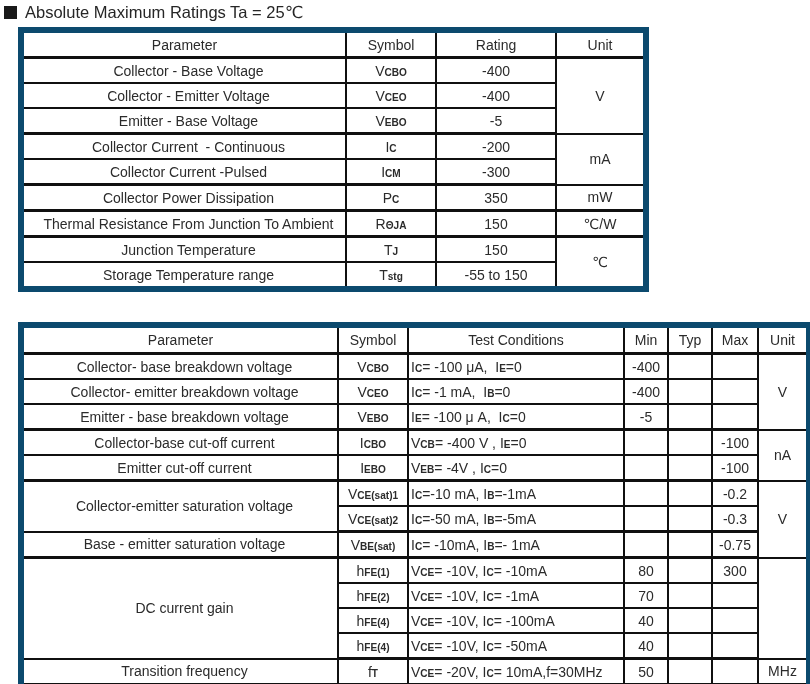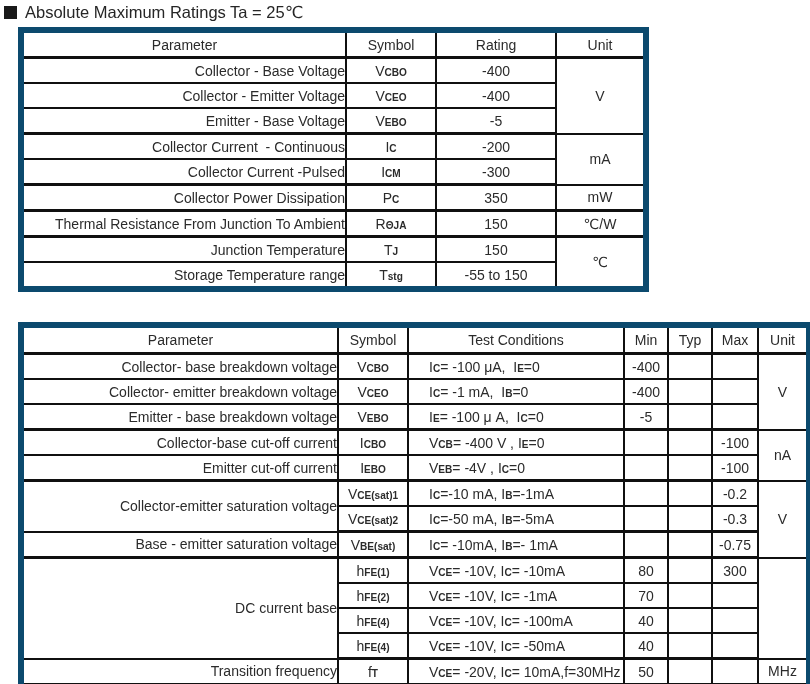--- a/index.html
+++ b/index.html
@@ -14,22 +14,22 @@
   }
   .sq { width:13px; height:13px; background:#1a1a1a; margin-right:8px; flex:0 0 auto; }
   table { position:absolute; border-collapse:collapse; table-layout:fixed;
           border:6px solid #0c4a6e; }
   td, th {
     border:2px solid #101010; height:23px; padding:0;
     font-size:14px; font-weight:400; color:#2b2b2b;
     white-space:pre; overflow:hidden; vertical-align:middle;
   }
   th { text-align:center; }
-  .pl  { text-align:right; padding-left:8px; }
-  .plc { text-align:left; padding-left:20px; }
+  .pl  { text-align:center; padding-left:8px; }
+  .plc { text-align:left; padding-left:2px; }
   .ctr { text-align:center; }
   .unit { text-align:center; vertical-align:middle; }
   tr.thick td, tr.thick th { border-bottom-width:3px; }
   .t1 { left:18px; top:27px;  width:625px; }
   .t2 { left:18px; top:322px; width:788px; }
   .t2 th { height:24px; }
   tr.cut td { height:14px; border-bottom:none; }
   .sb { font-size:0.72em;font-weight:bold; }
   .title1 { top:3px; }
   .title2 { top:293px; }
@@ -192,21 +192,21 @@
     </tr>
     <tr class="thick">
       <td class="pl">Base - emitter saturation voltage</td>
       <td class="ctr">V<span class="sb">BE(sat)</span></td>
       <td class="plc">I<span class="sb">C</span>= -10mA, I<span class="sb">B</span>=- 1mA</td>
       <td class="ctr"></td>
       <td class="ctr"></td>
       <td class="ctr">-0.75</td>
     </tr>
     <tr>
-      <td class="pl" rowspan="4">DC current base</td>
+      <td class="pl" rowspan="4">DC current gain</td>
       <td class="ctr">h<span class="sb">FE(1)</span></td>
       <td class="plc">V<span class="sb">CE</span>= -10V, I<span class="sb">C</span>= -10mA</td>
       <td class="ctr">80</td>
       <td class="ctr"></td>
       <td class="ctr">300</td>
       <td class="unit" rowspan="4"></td>
     </tr>
     <tr>
       <td class="ctr">h<span class="sb">FE(2)</span></td>
       <td class="plc">V<span class="sb">CE</span>= -10V, I<span class="sb">C</span>= -1mA</td>

